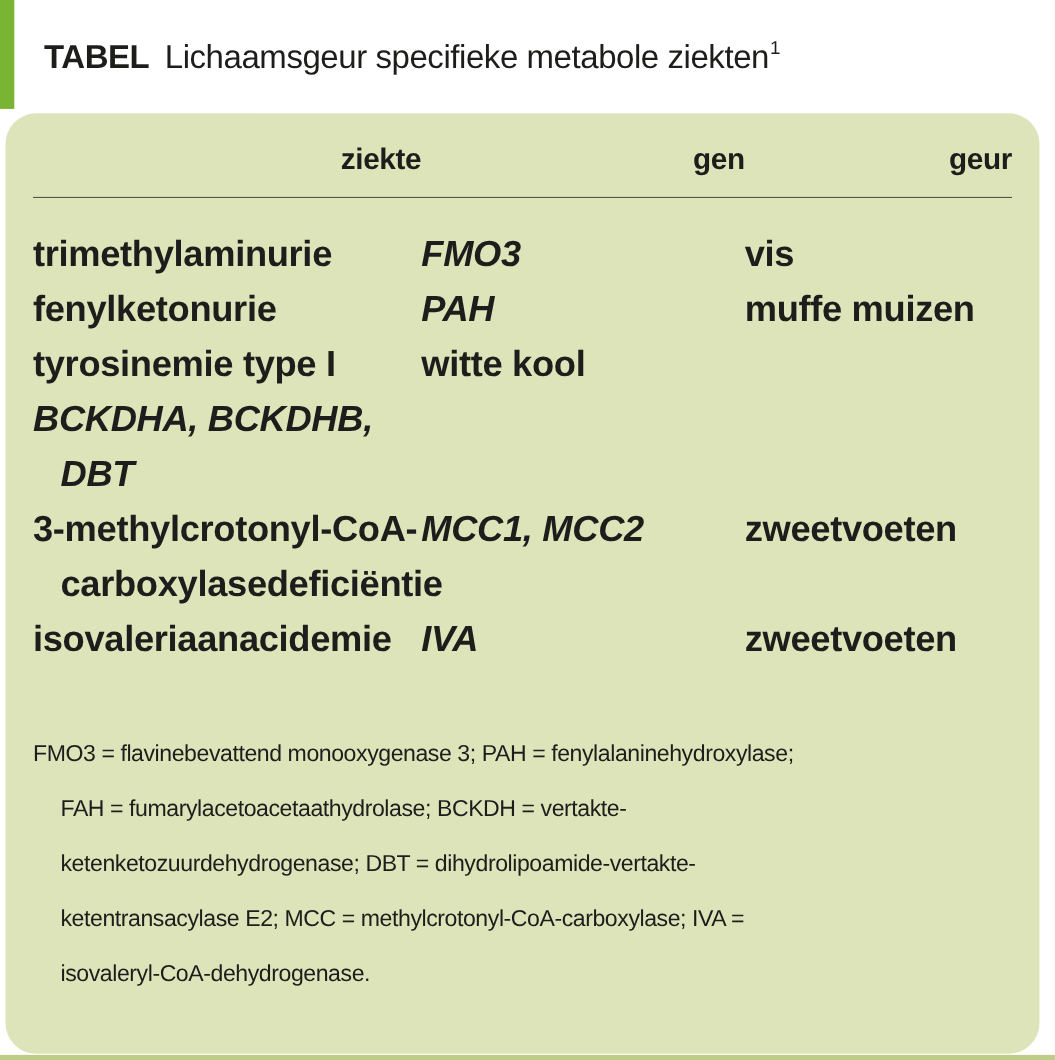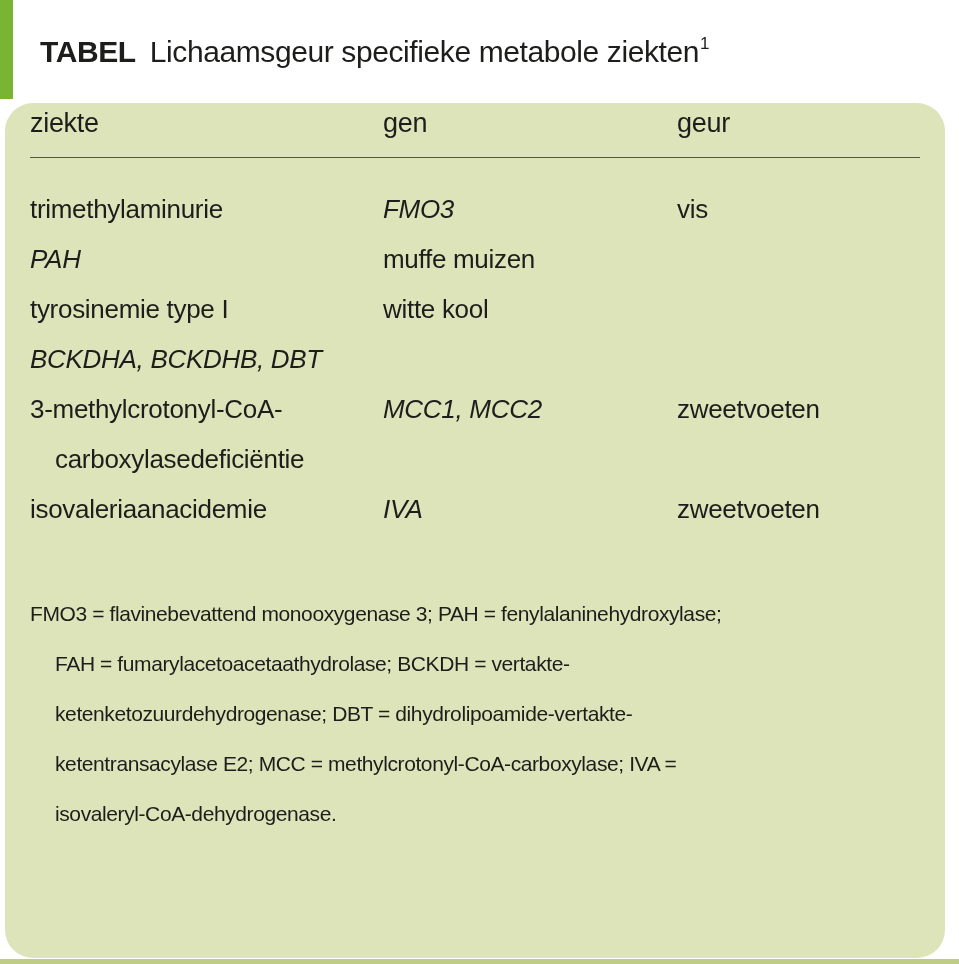--- a/index.html
+++ b/index.html
@@ -37,35 +37,38 @@
     border-radius: 28px;
     box-sizing: border-box;
     padding: 0 25px;
   }
 
   .trow {
     display: grid;
     grid-template-columns: 353px 294px 1fr;
   }
   .thead {
+    margin-top: 22px;
     line-height: 40px;
     font-size: 27px;
-    font-weight: normal;
+    font-weight: bold;
     letter-spacing: -0.3px;
+    text-align: right;
   }
   .rule {
     margin-top: 14px;
     border-top: 1px solid #55564a;
     height: 0;
   }
   .tbody {
     margin-top: 26px;
-    font-size: 26px;
+    font-size: 33px;
     line-height: 50px;
     letter-spacing: -0.3px;
+    font-weight: bold;
   }
   .cell {
     white-space: pre-line;       
     padding-left: 25px;          
     text-indent: -25px;
   }
   .col-gen { font-style: italic; }
 
   .footnote {
     margin-top: 55px;
@@ -107,20 +110,21 @@
 
     <div class="tbody">
 
       <div class="trow">
         <div class="cell">trimethylaminurie</div>
         <div class="cell col-gen">FMO3</div>
         <div class="cell">vis</div>
       </div>
 
       <div class="trow">
+        <div class="cell">fenylketonurie</div>
         <div class="cell col-gen">PAH</div>
         <div class="cell">muffe muizen</div>
       </div>
 
       <div class="trow">
         <div class="cell">tyrosinemie type I</div>
         <div class="cell">witte kool</div>
       </div>
 
       <div class="trow">

